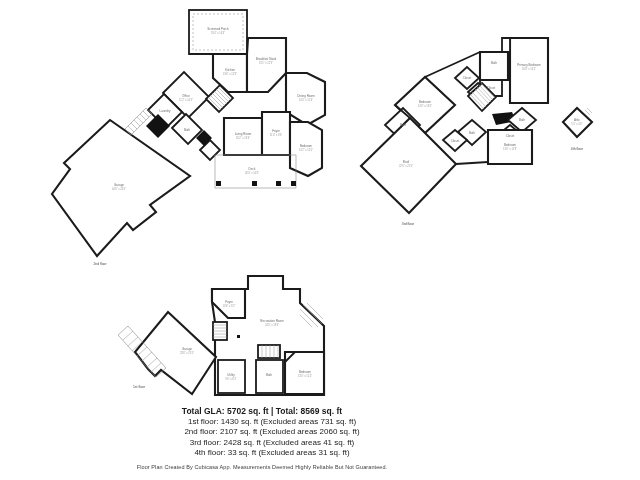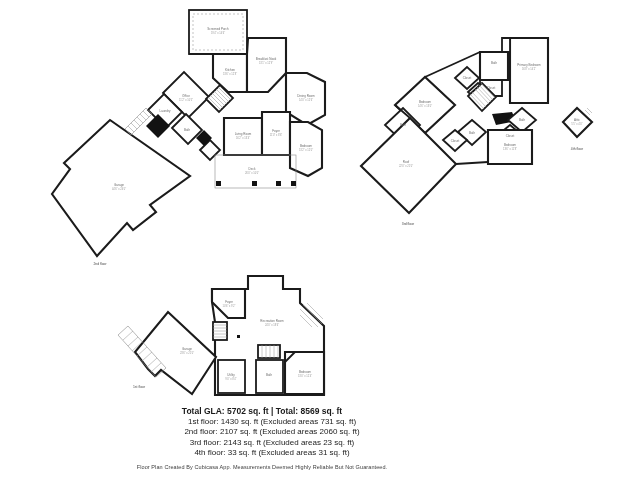--- a/index.html
+++ b/index.html
@@ -176,17 +176,17 @@
       <text class="room-label" x="187" y="350">Garage</text>
       <text class="room-dims" x="187" y="354">23'6" x 21'0"</text>
       <text class="caption" x="139" y="388">1st floor</text>
     </g>
   </svg>
 
   <div class="footer">
     <div class="bold-line">Total GLA: 5702 sq. ft | Total: 8569 sq. ft</div>
     <div class="floor-line">1st floor: 1430 sq. ft (Excluded areas 731 sq. ft)</div>
     <div class="floor-line">2nd floor: 2107 sq. ft (Excluded areas 2060 sq. ft)</div>
-    <div class="floor-line">3rd floor: 2143 sq. ft (Excluded areas 23 sq. ft)</div>
+    <div class="floor-line">3rd floor: 2428 sq. ft (Excluded areas 41 sq. ft)</div>
     <div class="floor-line">4th floor: 33 sq. ft (Excluded areas 31 sq. ft)</div>
     <div class="disclaimer">Floor Plan Created By Cubicasa App. Measurements Deemed Highly Reliable But Not Guaranteed.</div>
   </div>
 </div>
 
 </body></html>

